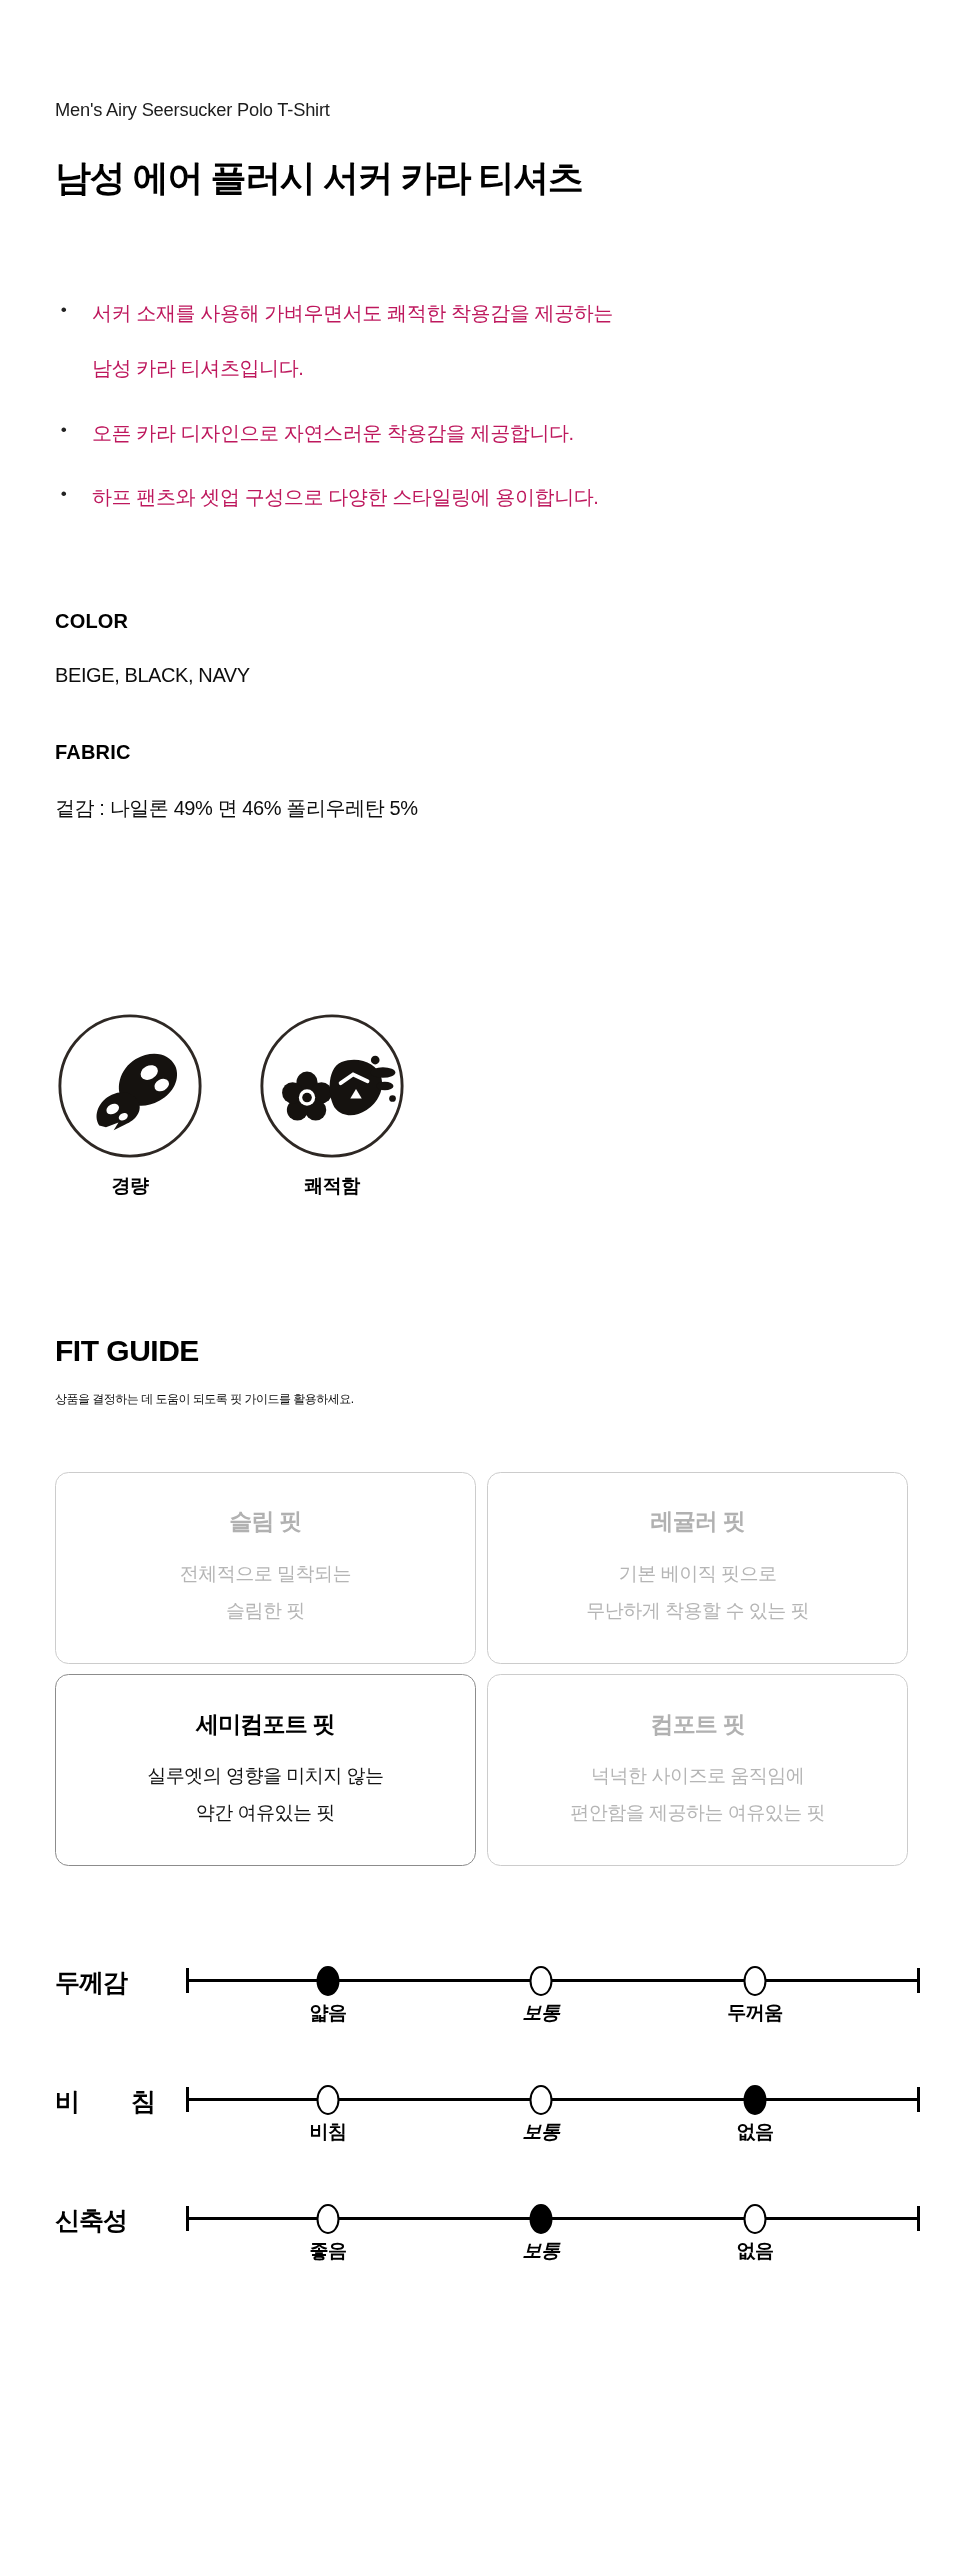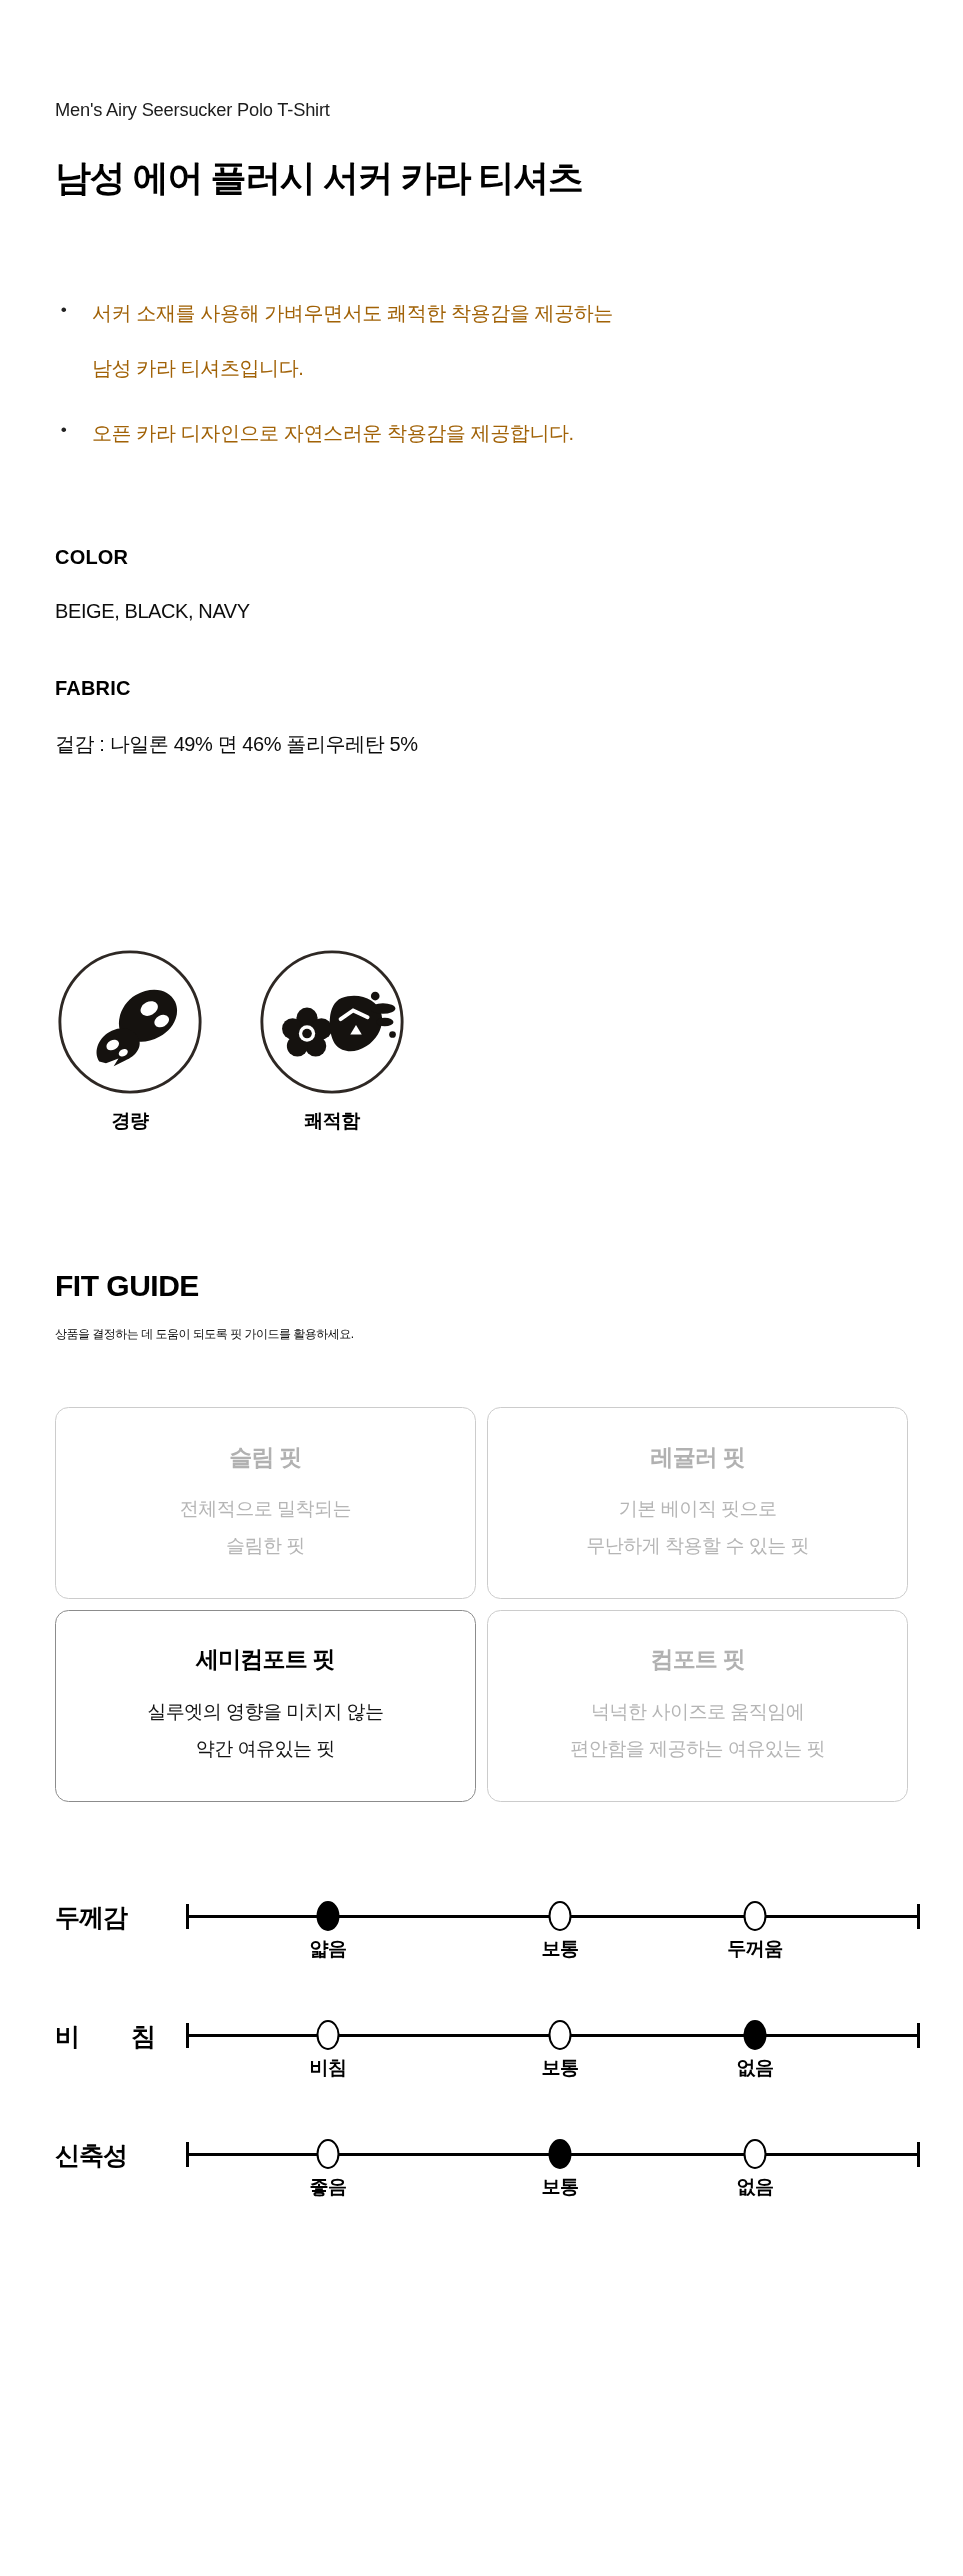--- a/index.html
+++ b/index.html
@@ -11,21 +11,21 @@
   }
   .page { box-sizing:border-box; width:963px; height:2576px; padding:60px 55px 7px 55px;margin-top:39px; }
 
   .title-en { font-size:18.3px; color:#1c1c1c; letter-spacing:-0.2px; }
   .title-ko { margin-top:33px; font-size:36px; font-weight:800; letter-spacing:-1.4px; color:#000; }
 
   ul.bullets { margin:83px 0 0 0; padding:0; list-style:none; }
   ul.bullets li {
     position:relative; padding-left:37px; margin-bottom:9.6px;
     font-size:20px; line-height:2.75; letter-spacing:-0.4px;
-    white-space:pre-line; color:#a16207;
+    white-space:pre-line; color:#be185d;
   }
   ul.bullets li::before { content:"•"; position:absolute; left:5.8px; top:0; font-size:17.3px; color:#222; }
 
   .spec { margin-top:85px; }
   .spec.fabric { margin-top:54px; }
   .spec-heading { font-size:20px; font-weight:700; color:#000; letter-spacing:0.2px; }
   .spec-value { margin-top:31px; font-size:20px; letter-spacing:-0.4px; color:#0d0d0d; }
 
   .section-heading { font-size:30px; font-weight:800; color:#000; letter-spacing:-0.5px; }
   .key-features { margin-top:191px; }
@@ -59,38 +59,39 @@
   .track { position:absolute; left:131px; top:24px; width:734px; height:2.9px; background:#000; }
   .track::before, .track::after { content:""; position:absolute; top:-11px; width:2.9px; height:25px; background:#000; }
   .track::before { left:0; }
   .track::after { right:0; }
   .dot {
     position:absolute; top:1.4px; width:23px; height:30px;
     border-radius:50%; background:#fff; border:2.9px solid #000;
     box-sizing:border-box; transform:translate(-50%,-50%);
   }
   .dot.filled { background:#000; }
-  .pos1 { left:142px; } .pos2 { left:374px; } .pos3 { left:569px; }
+  .pos1 { left:142px; } .pos2 { left:355px;font-style:italic; } .pos3 { left:569px; }
   .opt {
     position:absolute; top:21px; transform:translateX(-50%);
     font-size:19px; font-weight:600; color:#000; letter-spacing:-0.5px; white-space:nowrap;
   }
 </style>
 </head>
 <body>
 
 <div class="page">
 
   <div class="title-en">Men's Airy Seersucker Polo T-Shirt</div>
   <h1 class="title-ko" style="margin-bottom:0;">남성 에어 플러시 서커 카라 티셔츠</h1>
 
   <ul class="bullets">
     <li>서커 소재를 사용해 가벼우면서도 쾌적한 착용감을 제공하는
 남성 카라 티셔츠입니다.</li>
     <li>오픈 카라 디자인으로 자연스러운 착용감을 제공합니다.</li>
+    <li>하프 팬츠와 셋업 구성으로 다양한 스타일링에 용이합니다.</li>
   </ul>
 
   <div class="spec">
     <div class="spec-heading">COLOR</div>
     <div class="spec-value">BEIGE, BLACK, NAVY</div>
   </div>
 
   <div class="spec fabric">
     <div class="spec-heading">FABRIC</div>
     <div class="spec-value">겉감 : 나일론 49% 면 46% 폴리우레탄 5%</div>

